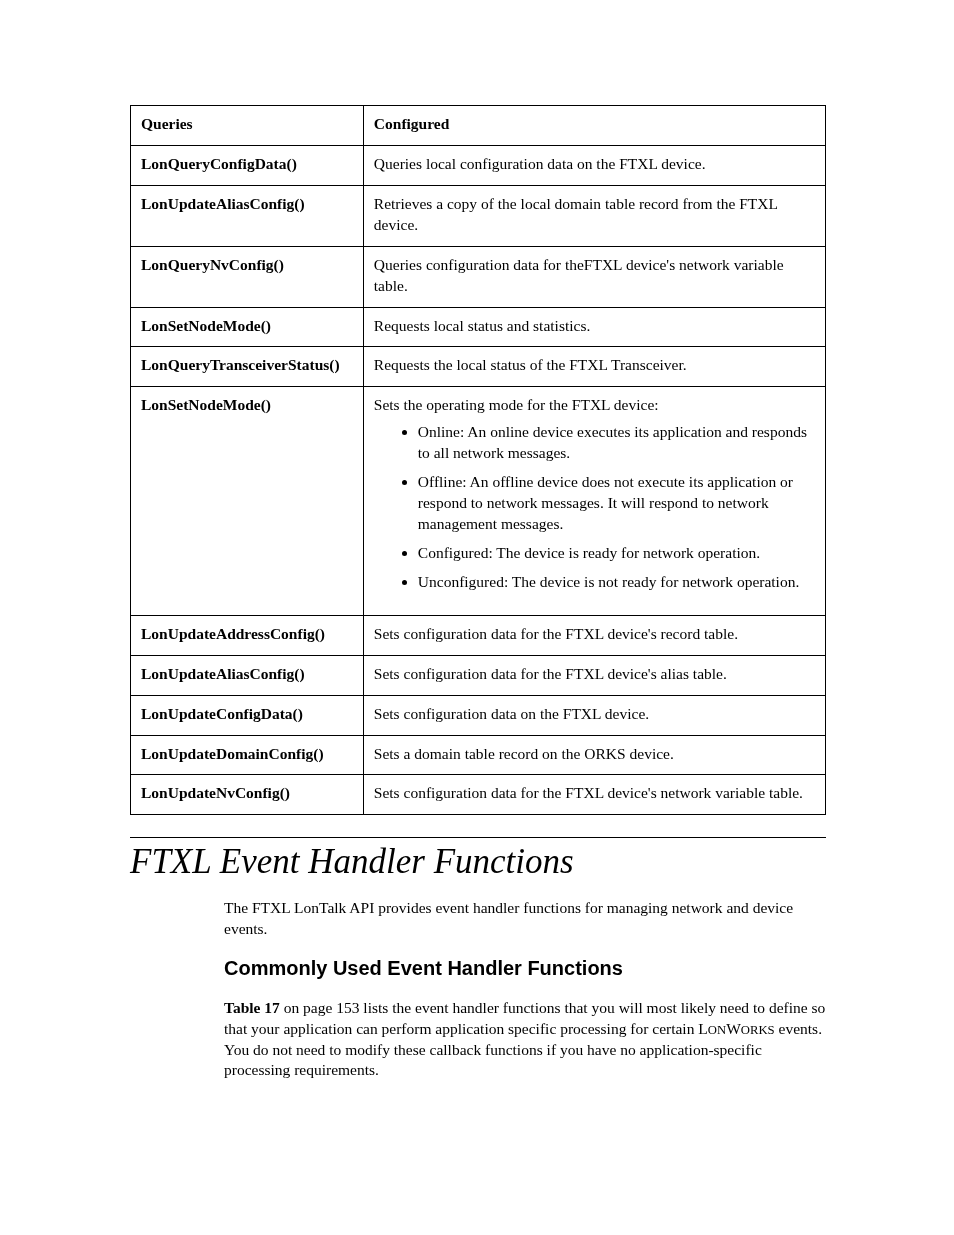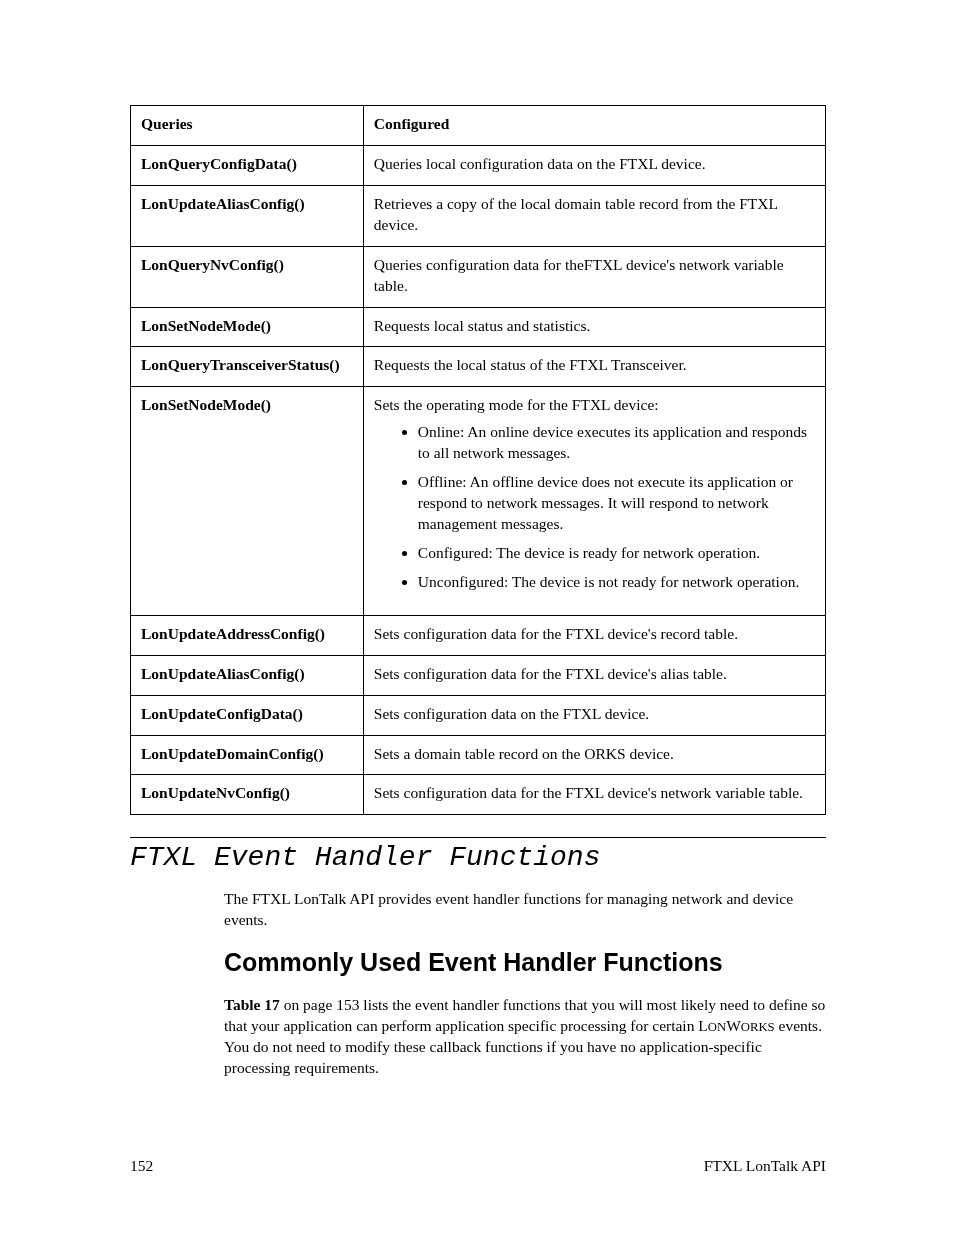--- a/index.html
+++ b/index.html
@@ -45,35 +45,35 @@
     margin-bottom: 8px;
     line-height: 1.35;
   }
   ul.mode-list li:last-child { margin-bottom: 12px; }
   .section-divider {
     border: 0;
     border-top: 1.5px solid #000;
     margin: 22px 0 4px 0;
   }
   h2.section-title {
-    font-family: Liberation Mono, monospace;
+    font-family: Liberation Serif, serif;
     font-style: italic;
     font-weight: normal;
-    font-size: 28px;
+    font-size: 35px;
     margin: 0 0 10px 0;
   }
   .section-body {
     margin-left: 94px;
     font-size: 15.5px;
     line-height: 1.35;
   }
   h3.subsection-title {
     font-family: Arial, Helvetica, sans-serif;
     font-weight: bold;
-    font-size: 25px;
+    font-size: 20px;
     margin: 4px 0 10px 0;
   }
   .footer {
     position: absolute;
     bottom: 60px;
     left: 130px;
     right: 128px;
     display: flex;
     justify-content: space-between;
     font-size: 15.5px;
@@ -158,18 +158,14 @@
   <div class="section-body">
     <p>The FTXL LonTalk API provides event handler functions for managing network and device events.</p>
 
     <h3 class="subsection-title">Commonly Used Event Handler Functions</h3>
 
     <p>
       <b>Table 17</b><span> on page 153 lists the event handler functions that you will most likely need to define so that your application can perform application specific processing for certain L</span><span style="font-size:0.82em">ON</span><span>W</span><span style="font-size:0.82em">ORKS</span><span> events.  You do not need to modify these callback functions if you have no application-specific processing requirements.</span>
     </p>
   </div>
 
-  <div class="footer">
-    <span>152</span>
-    <span>FTXL LonTalk API</span>
-  </div>
 
 </div>
 
 </body></html>

